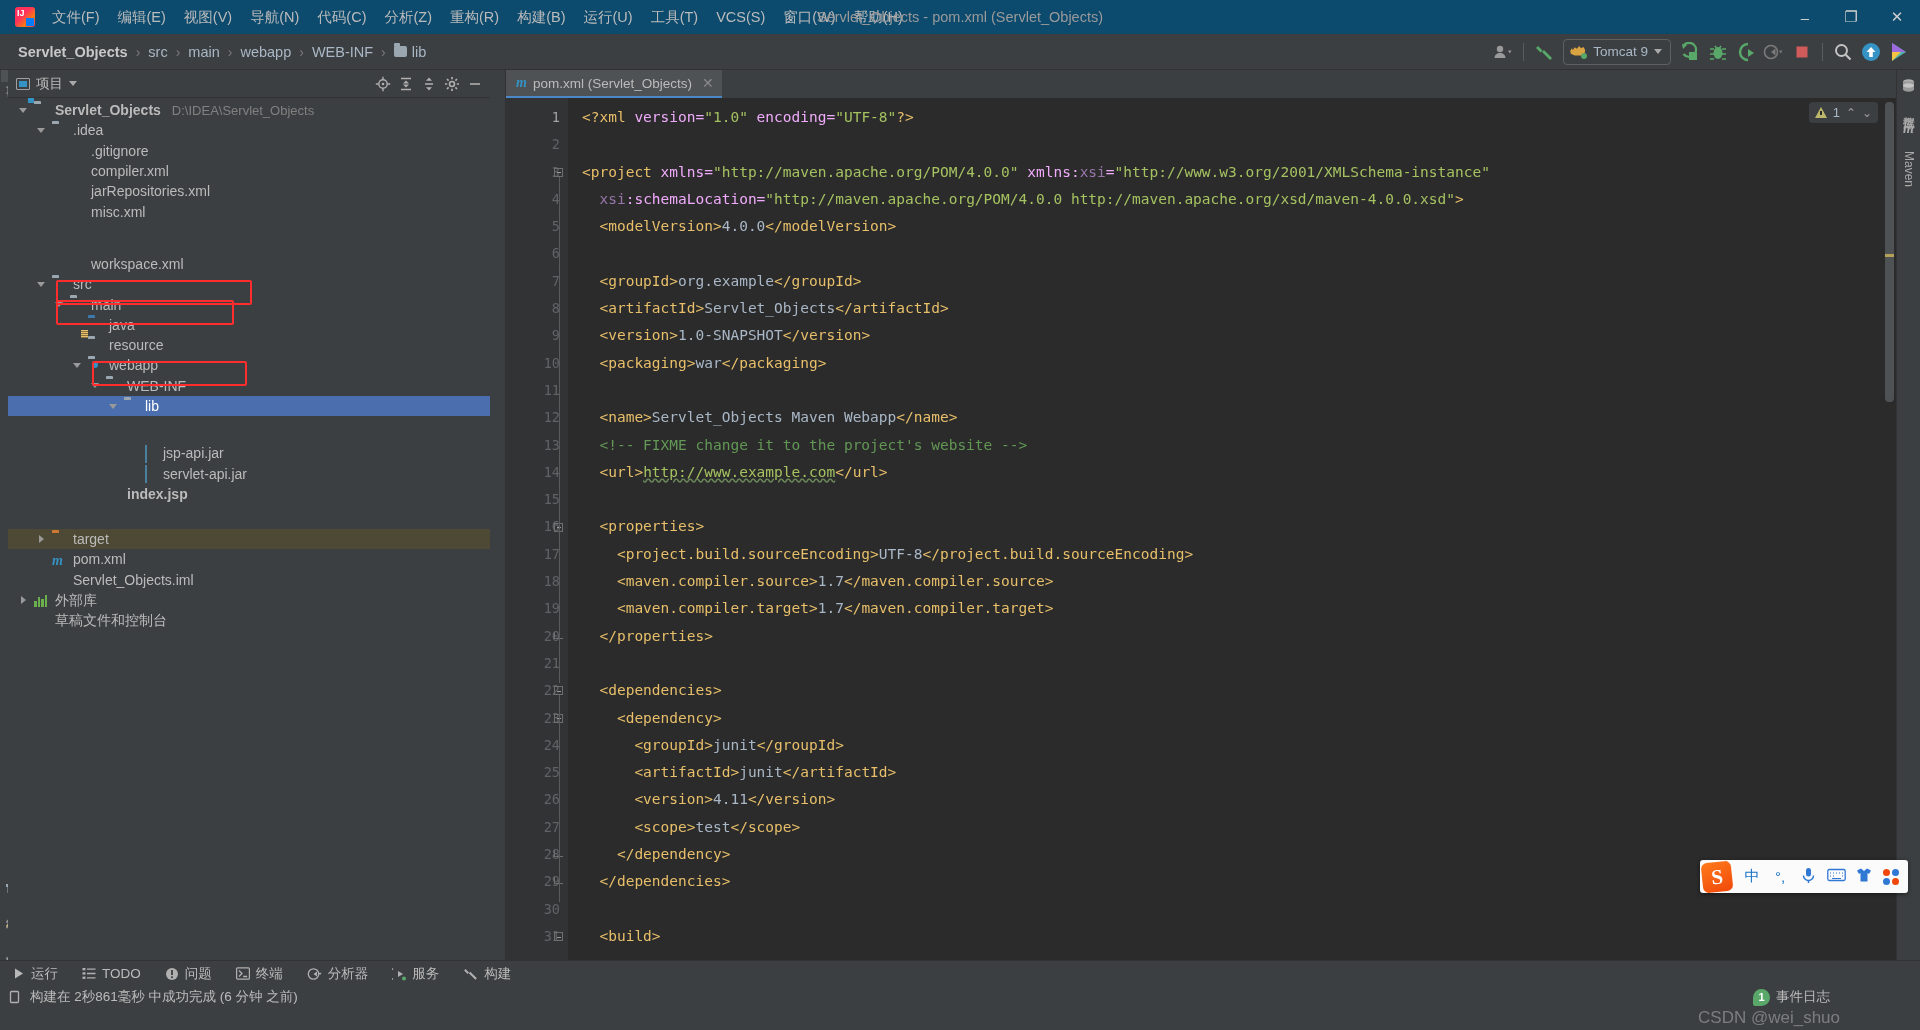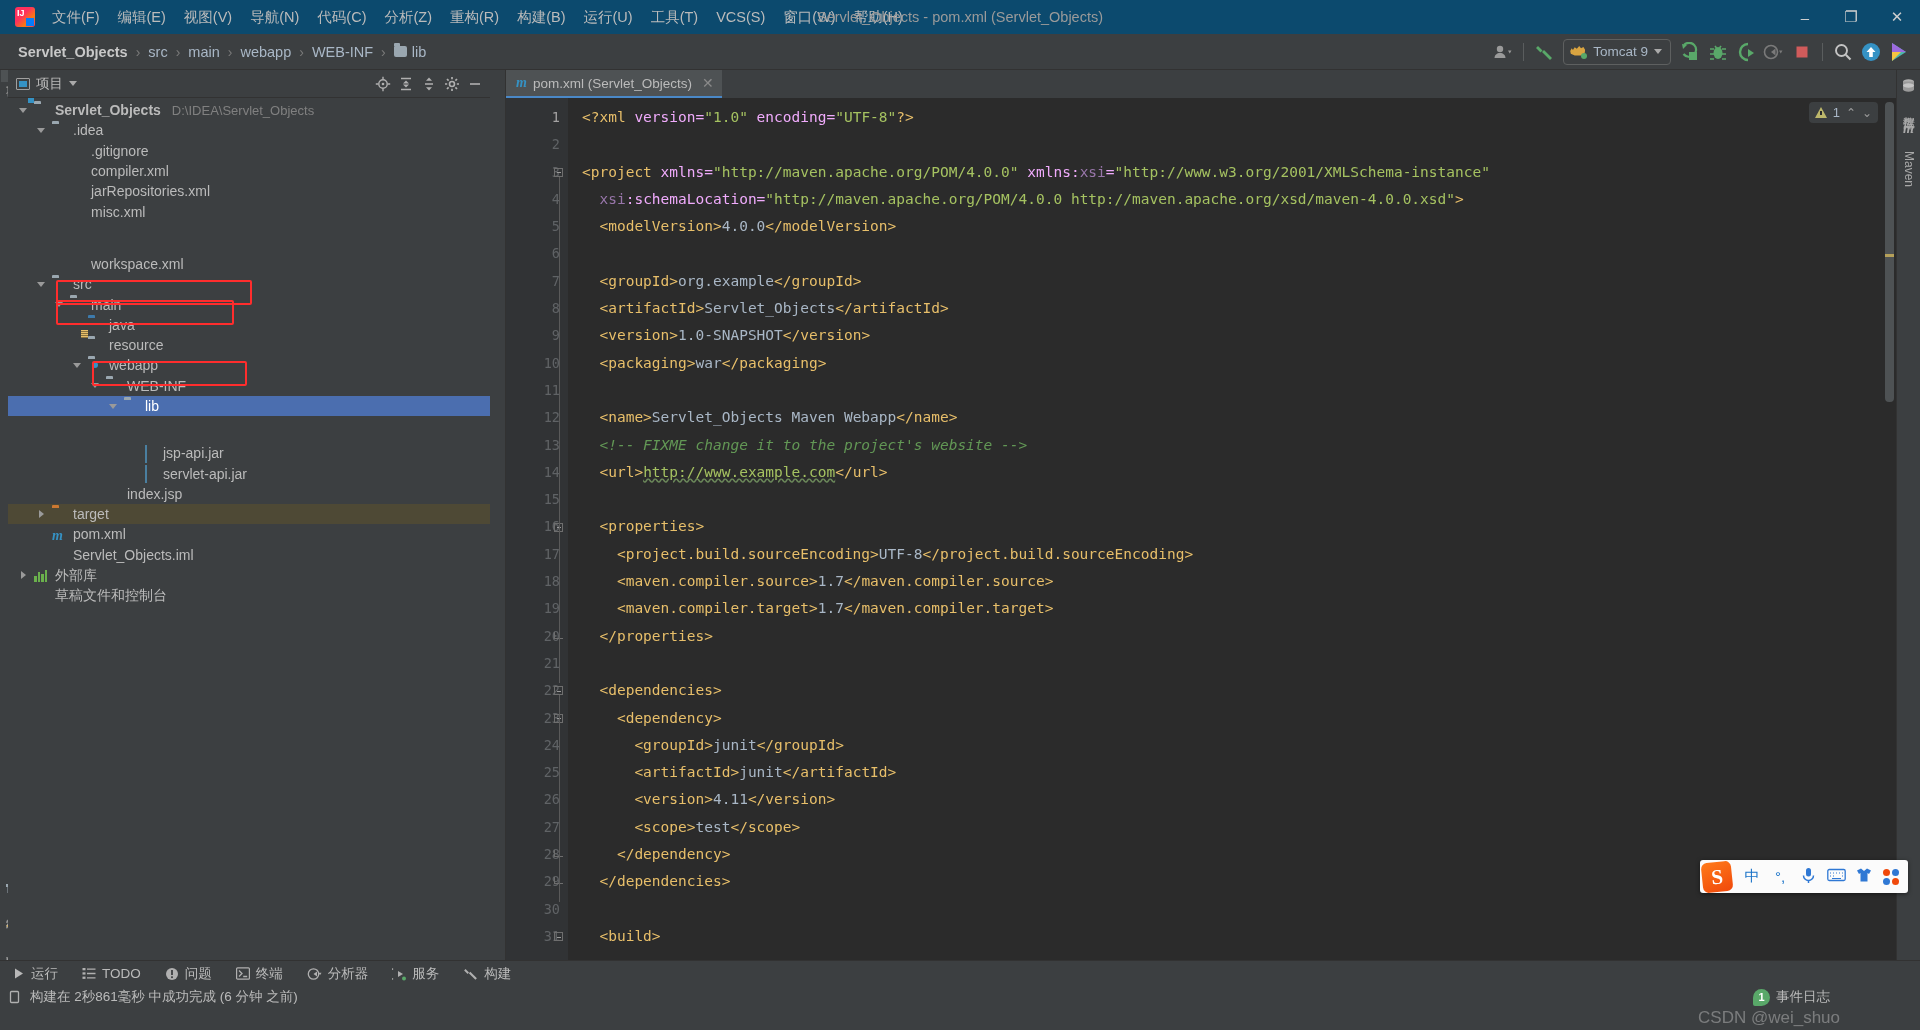--- a/index.html
+++ b/index.html
@@ -126,21 +126,21 @@
 
   .tree {
     flex: 1 1 auto; overflow: hidden; background: #3c3f41;
     font-size: 14px; color: #bbbbbb; padding-top: 2px; position: relative;
   }
   .row {
     height: 20.3px; display: flex; align-items: center; gap: 5px;
     white-space: nowrap; cursor: default; padding-right: 4px; position: relative;
   }
   .row.sel { background: #4b6eaf; color: #ffffff; }
-  .row.hl  { background: #4e4935; }
+  .row.hl  { background: #4e4935; margin-top: 25px; }
   .row .lbl { font-size: 14px; line-height: 20px; }
   .row .lbl.bold { font-weight: bold; }
   .row .path { font-size: 13px; color: #808080; margin-left: 6px; }
   .arrow {
     width: 11px; height: 11px; flex: 0 0 auto; position: relative;
   }
   .arrow.down::before {
     content:""; position:absolute; left:1px; top:3px;
     border-left:4.5px solid transparent; border-right:4.5px solid transparent; border-top:5px solid #9a9a9a;
   }
@@ -244,21 +244,21 @@
     flex:1 1 auto; padding-top:6px; padding-left: 14px; overflow:hidden;
     font-family:"DejaVu Sans Mono","Liberation Mono",monospace; font-size: 14.5px;
     white-space: pre; background:#2b2b2b; position:relative;
   }
   .code .cl { height:27.3px; line-height:27.3px; }
   .tag   { color:#e8bf6a; }
   .attr  { color:#f0abfc; }
   .aname { color:#9876aa; }
   .val   { color:#a5c261; }
   .txt   { color:#a9b7c6; }
-  .cmt   { color:#629755; font-style: italic; }
+  .cmt   { color:#629755; }
   .lnk   { color:#a5c261; text-decoration: underline; text-decoration-style: wavy;
            text-decoration-color:#6a8759; }
 
   .editscroll { position:absolute; right:0; top:0; width:14px; height:100%; background:#2b2b2b; }
   .editthumb { position:absolute; right:2px; width:9px; background:#4e5254; border-radius:4px; }
   .warnmark { position:absolute; right:2px; width:9px; height:3px; background:#b5a05a; }
 
   .warnbadge {
     position: absolute; right: 18px; top: 4px; display:flex; align-items:center; gap:6px;
     background:#3c3f41; border-radius:4px; padding:3px 6px; z-index:12; font-size:13px; color:#a9b7c6;
@@ -610,21 +610,21 @@
         <div class="row" style="padding-left: 118px; margin-top: 27px;">
           <span class="arrow none"></span>
           <span style="position: relative; display: inline-block; width: 16px; height: 15px;"><span class="ico jar"></span></span>
           <span class="lbl">jsp-api.jar</span>
         </div>
         <div class="row" style="padding-left: 118px;">
           <span class="arrow none"></span>
           <span style="position: relative; display: inline-block; width: 16px; height: 15px;"><span class="ico jar"></span></span>
           <span class="lbl">servlet-api.jar</span>
         </div>
-        <div class="row" style="padding-left: 82px;">
+        <div class="row" style="padding-left: 82px; font-weight: bold;">
           <span class="arrow none"></span>
           <span style="position: relative; display: inline-block; width: 16px; height: 15px;"><span class="ico file"><i class="badge">JSP</i></span></span>
           <span class="lbl">index.jsp</span>
         </div>
         <div class="row hl" style="padding-left: 28px;">
           <span class="arrow right"></span>
           <span style="position: relative; display: inline-block; width: 16px; height: 15px;"><span class="ico tgtfolder"></span></span>
           <span class="lbl">target</span>
         </div>
         <div class="row" style="padding-left: 28px;">

